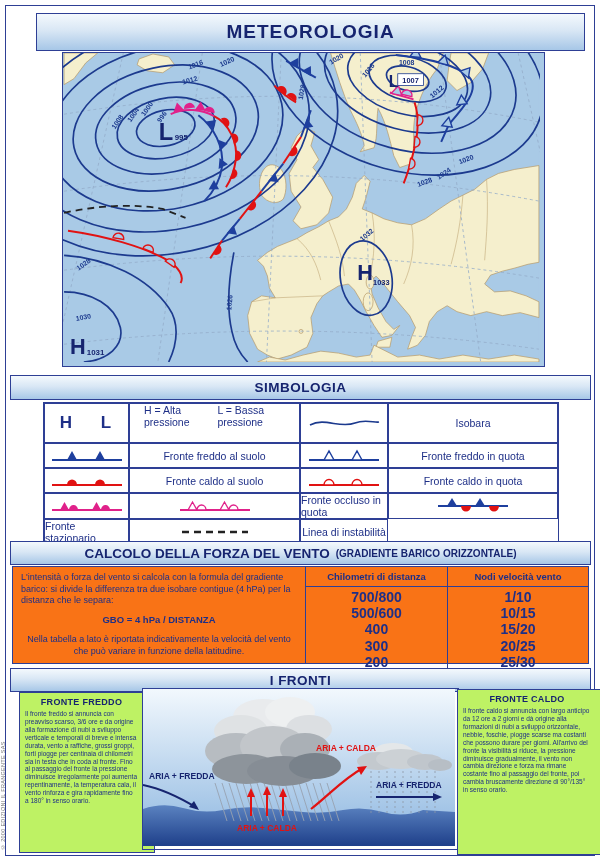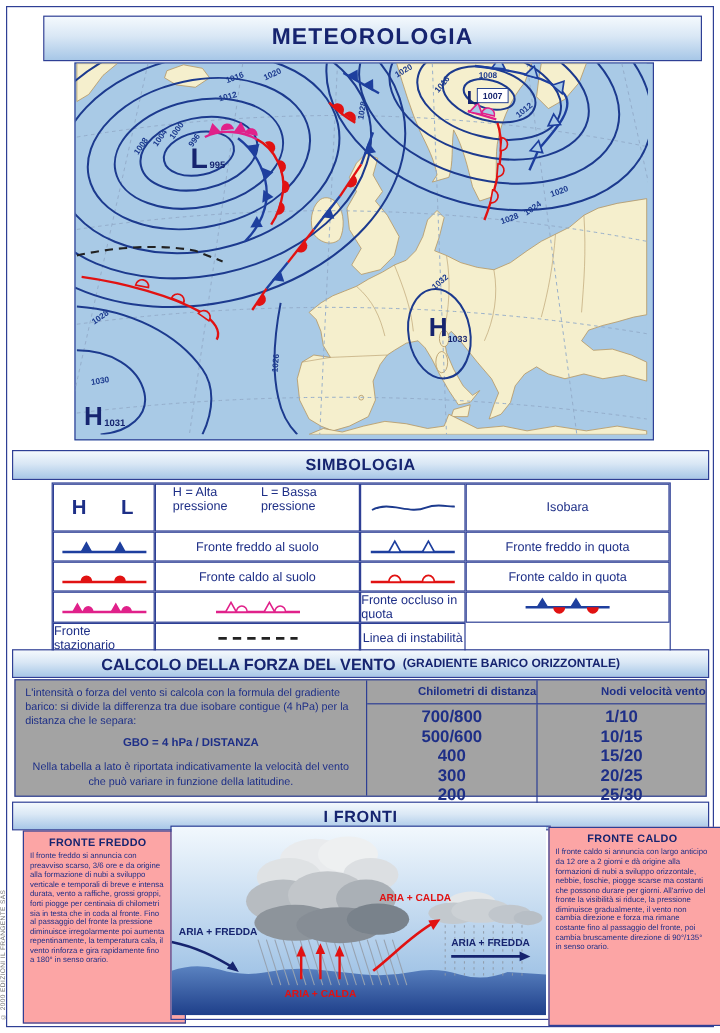--- a/index.html
+++ b/index.html
@@ -22,31 +22,31 @@
     position:absolute;left:43px;top:402px;width:514px;
     display:grid;grid-template-columns:85px 171px 88px 170px;grid-auto-rows:auto;
     border:1.5px solid #2e3f95;background:#fff;
   }
   .simb-cell{border:1px solid #2e3f95;display:flex;align-items:center;justify-content:center;font-size:10.5px;color:#1e2f87;min-height:23px;}
   .simb-cell.tall{min-height:38px;}
   .simb-cell .hl{font-size:17px;font-weight:bold;letter-spacing:12px;padding-left:10px;}
   .simb-cell.descL{flex-direction:row;align-items:flex-start;justify-content:center;padding-left:14px;}
   .wind-band{left:10px;top:541px;width:579px;height:22px;font-size:13.5px;}
   .wind-band .note{font-size:10px;font-weight:bold;margin-left:6px;}
-  .wind-box{position:absolute;left:12px;top:566px;width:575px;height:96px;border:1.5px solid #2e3f95;background:#a3a3a3;display:flex;}
+  .wind-box{position:absolute;left:12px;top:566px;width:575px;height:96px;border:1.5px solid #2e3f95;background:#f97316;display:flex;}
   .wind-text{width:276px;padding:5px 8px 4px 8px;font-size:9px;line-height:1.3;}
   .wind-formula{text-align:center;font-weight:bold;font-size:9.5px;margin:7px 0 8px 0;}
   .wind-p2{text-align:center;}
   .wind-table{flex:1;border-left:1.5px solid #2e3f95;display:grid;grid-template-columns:1fr 1fr;grid-template-rows:20px 1fr;}
-  .wind-th{border-bottom:1.5px solid #2e3f95;display:flex;align-items:center;justify-content:flex-end;font-weight:bold;font-size:9.5px;}
+  .wind-th{border-bottom:1.5px solid #2e3f95;display:flex;align-items:center;justify-content:center;font-weight:bold;font-size:9.5px;}
   .wind-th.r,.wind-col.r{border-left:1.2px solid #2e3f95;}
   .wind-col{padding-top:2px;text-align:center;font-size:14px;font-weight:bold;line-height:1.0;}
   .wind-col div{padding:1.1px 0;}
   .fronti-band{left:10px;top:668px;width:579px;height:22px;font-size:13.5px;letter-spacing:.5px;}
-  .front-box{position:absolute;background:#fca5a5;border:1.8px solid #2e3f95;padding:4px 16px 2px 5px;}
+  .front-box{position:absolute;background:#bef264;border:1.8px solid #2e3f95;padding:4px 16px 2px 5px;}
   .front-box h4{margin:0 0 3px 0;text-align:center;font-size:9px;letter-spacing:.3px;color:#16246f;}
   .front-box p{margin:0;font-size:6.5px;line-height:1.22;color:#1e2f87;}
   .freddo-box{left:19px;top:692px;width:113px;height:153px;}
   .caldo-box{left:457px;top:689px;width:128px;height:158px;}
   .diagram-frame{position:absolute;left:142px;top:688px;width:315px;height:160px;border:1.5px solid #2e3f95;}
   .copyright{
     position:absolute;left:0px;top:688px;height:162px;width:9px;
     writing-mode:vertical-rl;transform:rotate(180deg);
     font-size:5.5px;color:#777;letter-spacing:.3px;white-space:nowrap;
   }

